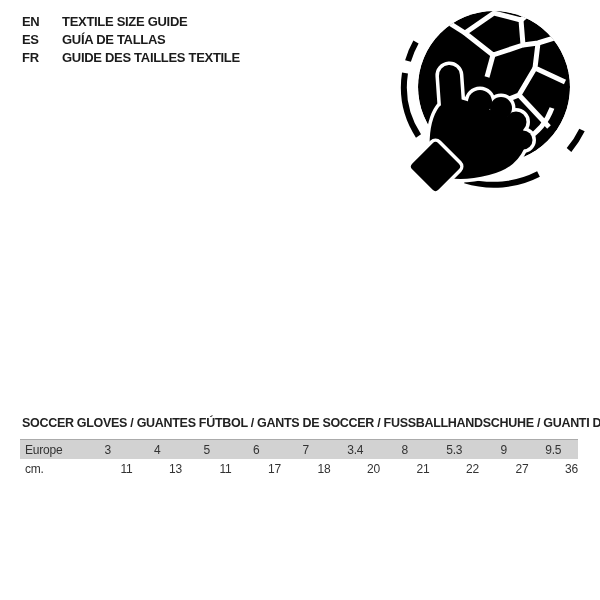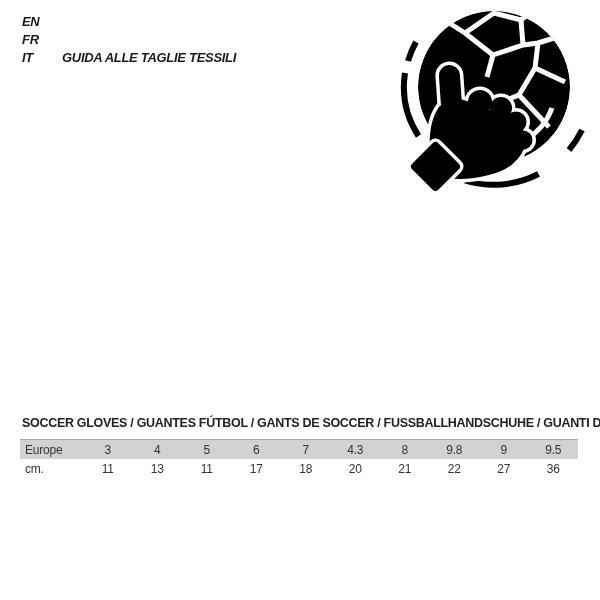--- a/index.html
+++ b/index.html
@@ -26,21 +26,20 @@
     top: 13px;
   }
   .lang-row {
     display: flex;
     line-height: 18px;
     font-size: 13px;
     font-weight: bold;
     letter-spacing: -0.3px;
     color: #1b1b1b;
     white-space: nowrap;
-    font-style: italic;
   }
   .lang-code { width: 40px; }
 
   
   .glove-icon {
     position: absolute;
     left: 399px;
     top: 7px;
     width: 195px;
     height: 190px;
@@ -79,37 +78,39 @@
   }
   table.size-table td.row-label {
     text-align: left;
     padding-left: 5px;
     width: 58px;
   }
   tr.size-row-header {
     background: #d2d2d2;
     border-top: 1px solid #ababab;
   }
-  tr.size-row-values td { height: 20px; }
+  tr.size-row-values td { height: 20px; text-align: right; }
 </style>
 </head>
 <body>
 
 <div class="canvas">
 
   <div class="lang-list">
     <div class="lang-row">
       <span class="lang-code">EN</span>
+      <span class="lang-label">TEXTILE SIZE GUIDE</span>
+    </div>
+    <div class="lang-row">
+      <span class="lang-code">ES</span>
+      <span class="lang-label">GUÍA DE TALLAS</span>
     </div>
     <div class="lang-row">
       <span class="lang-code">FR</span>
-    </div>
-    <div class="lang-row">
-      <span class="lang-code">IT</span>
-      <span class="lang-label">GUIDA ALLE TAGLIE TESSILI</span>
+      <span class="lang-label">GUIDE DES TAILLES TEXTILE</span>
     </div>
   </div>
 
   <svg class="glove-icon" viewBox="0 0 195 190" xmlns="http://www.w3.org/2000/svg">
     <defs>
       <clipPath id="ballClip">
           <circle cx="95" cy="80" r="76"></circle>
         </clipPath>
       <g id="handShape">
         <circle cx="81" cy="95" r="12"></circle>
@@ -164,23 +165,23 @@
     <div class="size-title">SOCCER GLOVES / GUANTES FÚTBOL / GANTS DE SOCCER / FUSSBALLHANDSCHUHE / GUANTI DI CALCIO</div>
     <table class="size-table">
       <tbody>
         <tr class="size-row-header">
           <td class="row-label">Europe</td>
           <td>3</td>
           <td>4</td>
           <td>5</td>
           <td>6</td>
           <td>7</td>
-          <td>4.3</td>
+          <td>3.4</td>
           <td>8</td>
-          <td>9.8</td>
+          <td>5.3</td>
           <td>9</td>
           <td>9.5</td>
         </tr>
         <tr class="size-row-values">
           <td class="row-label">cm.</td>
           <td>11</td>
           <td>13</td>
           <td>11</td>
           <td>17</td>
           <td>18</td>

